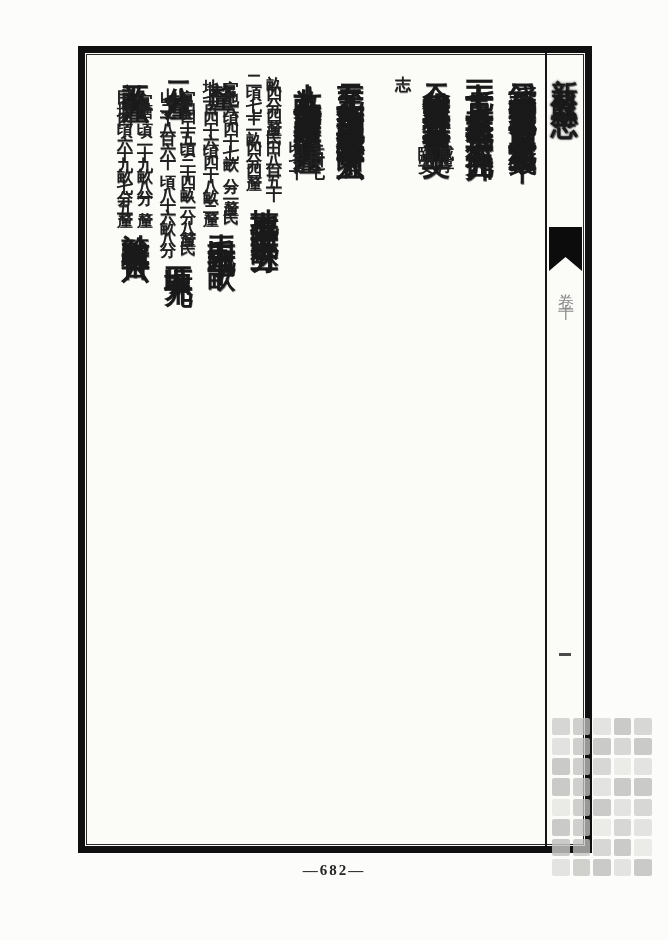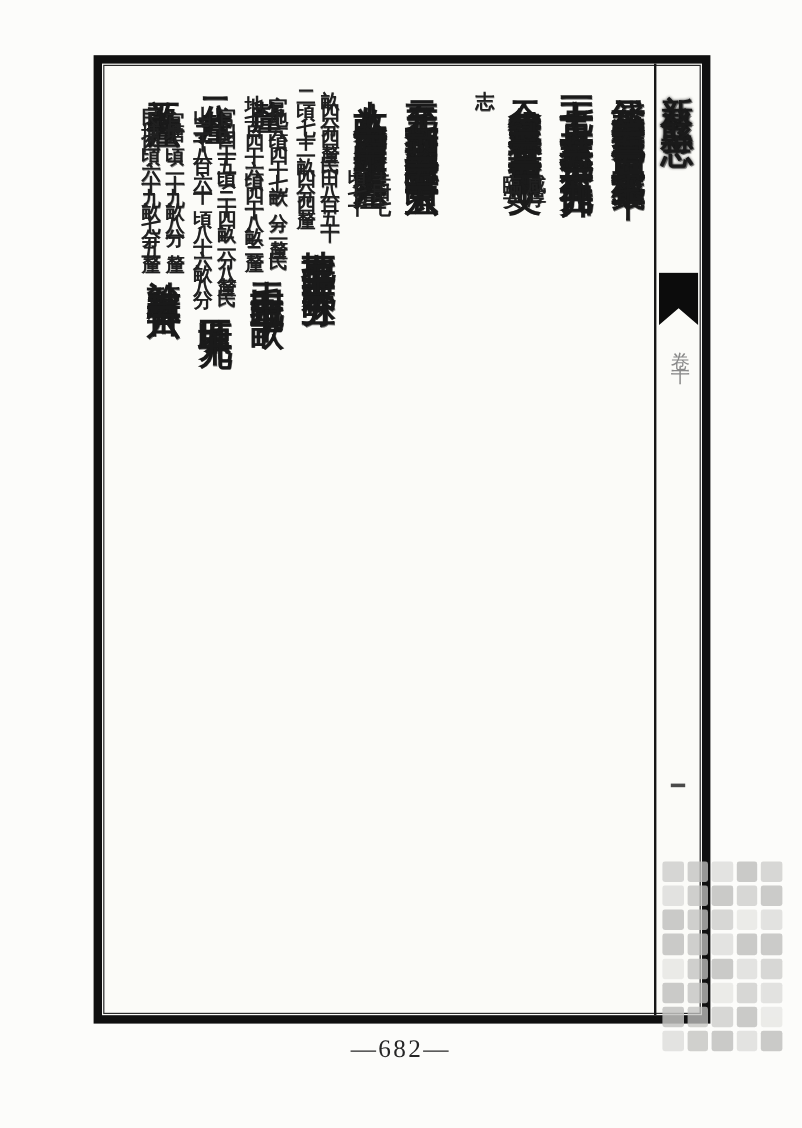--- a/index.html
+++ b/index.html
@@ -71,21 +71,21 @@
   .mini{
     writing-mode:vertical-rl;text-orientation:upright;
     width:20px;line-height:20px;
     font-size:16px;font-weight:600;color:#202020;
     letter-spacing:11px;
     text-shadow:.3px .3px 0 rgba(20,20,20,.5);
   }
   
   .page-number{
     position:absolute;left:0;right:0;top:862px;text-align:center;
-    font-size:21px;color:#262626;letter-spacing:2px;font-weight:400;
+    font-size:15px;color:#262626;letter-spacing:2px;font-weight:700;
   }
   
   .stamp{
     position:absolute;left:552px;top:718px;width:100px;height:158px;
     display:grid;grid-template-columns:repeat(5,1fr);grid-auto-rows:1fr;gap:3px;
     z-index:5;opacity:.85;
   }
   .stamp-cell{background:var(--stamp,#c2c2c0);border-radius:2px;}
   .stamp-cell:nth-child(3n){opacity:.5;}
   .stamp-cell:nth-child(4n+1){opacity:.75;}

